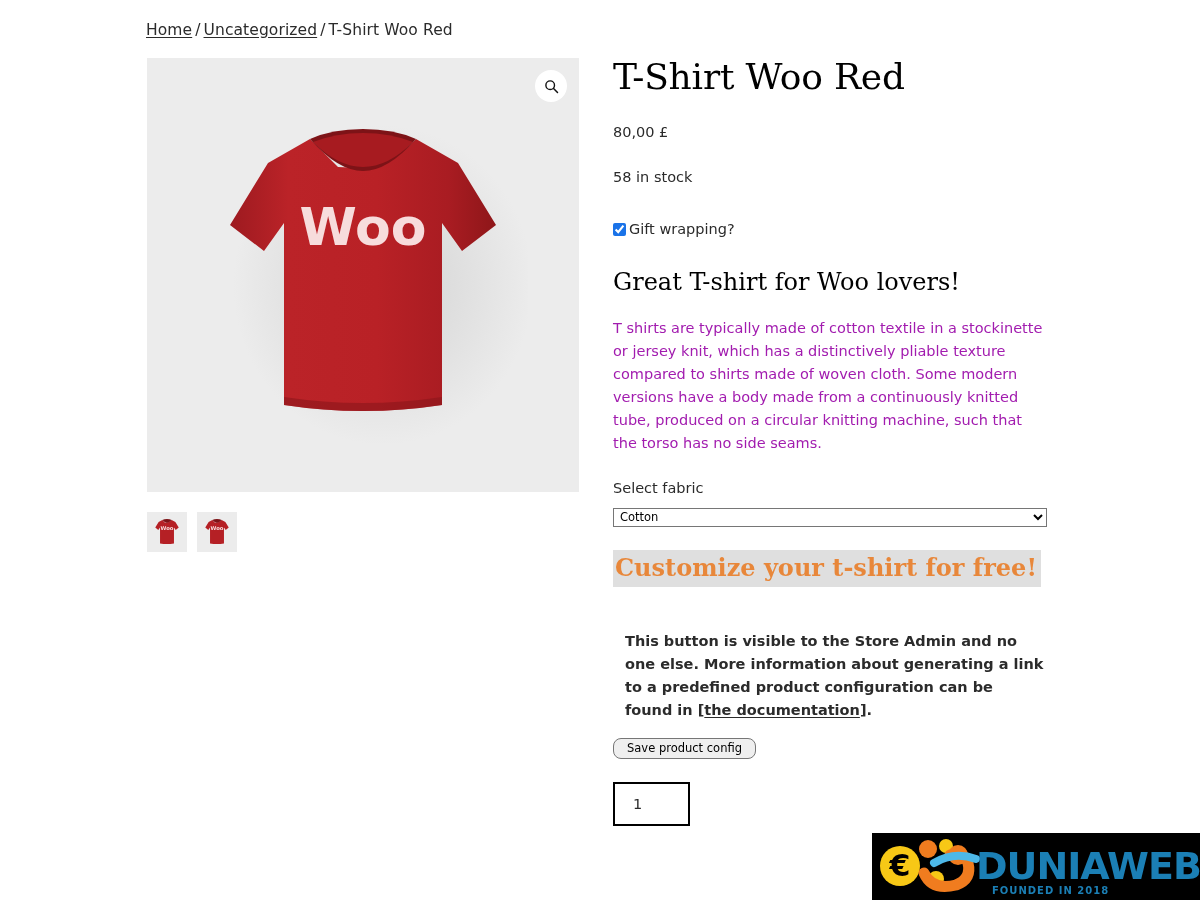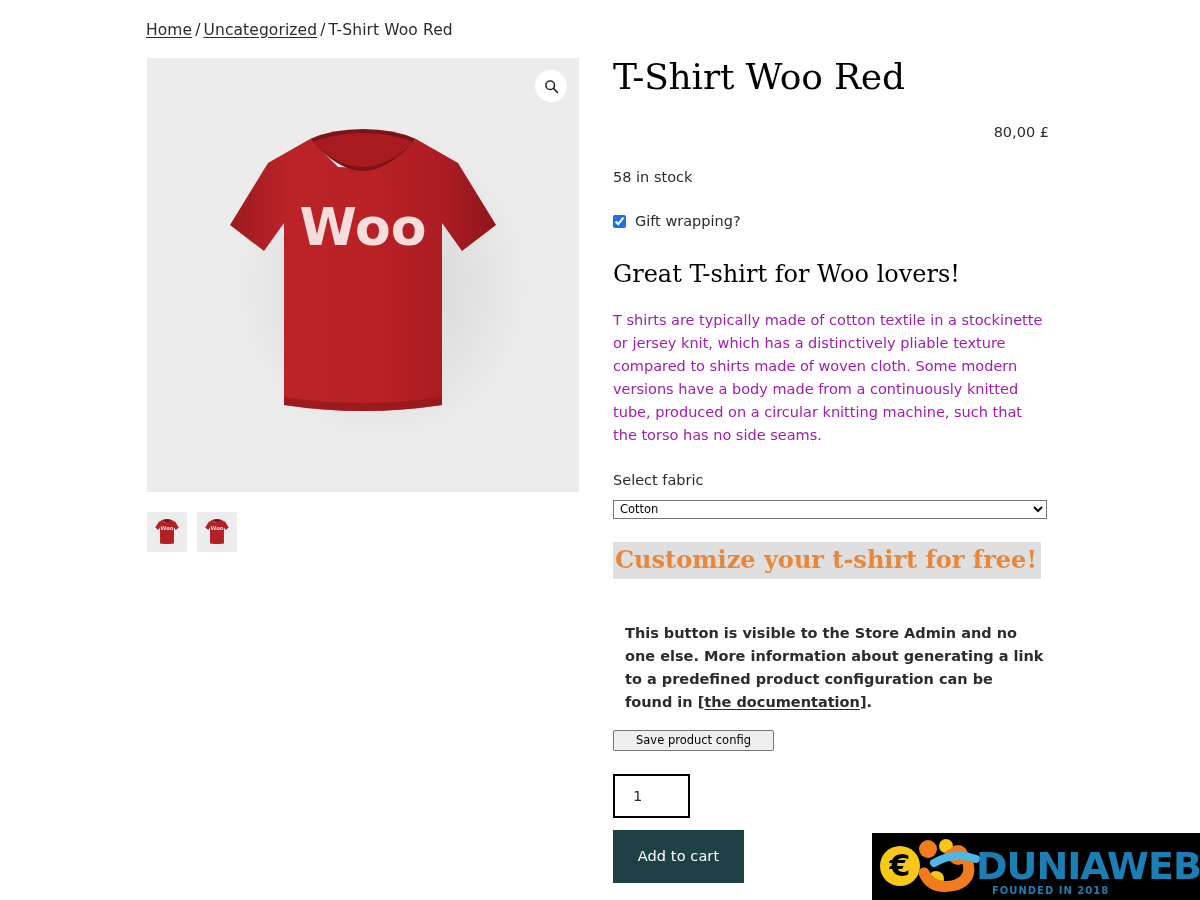--- a/index.html
+++ b/index.html
@@ -77,31 +77,30 @@
     font-weight: 400;
     color: #000000;
     margin: 0;
     line-height: 1.2;
     letter-spacing: -0.2px;
   }
   .price {
     font-size: 14.5px;
     color: #2b2b2b;
     margin-top: 26px;
-    text-align: right;
   }
   .stock {
     font-size: 14.5px;
     color: #2b2b2b;
     margin-top: 29px;
   }
   .giftwrap-row {
     display: flex; align-items: center;
-    gap: 9px;
-    margin-top: 28px;
+    gap: 3px;
+    margin-top: 36px;
     font-size: 14.5px;
     color: #2b2b2b;
   }
   .giftwrap-row input[type=checkbox] {
     width: 13px; height: 13px; margin: 0;
     accent-color: #1a73e8;
     cursor: pointer;
   }
   .desc-heading {
     font-family: "DejaVu Serif", serif;
@@ -166,22 +165,22 @@
     text-underline-offset: 2px;
   }
   .save-config-btn {
     display: block;
     margin-top: 16px;
     font-family: "DejaVu Sans", sans-serif;
     font-size: 11.5px;
     color: #000;
     background: #efefef;
     border: 1px solid #767676;
-    border-radius: 2px;
-    padding: 2px 22px 3px;
+    border-radius: 8px;
+    padding: 2px 13px 3px;
     cursor: pointer;
   }
   .qty-wrap {
     margin-top: 23px;
     width: 77px; height: 44px;
     border: 2px solid #000000;
     background: #fff;
     display: flex; align-items: center;
   }
   .qty-input {
@@ -300,21 +299,20 @@
     <h2 class="customize-heading">Customize your t-shirt for free!</h2>
 
     <p class="admin-note"><span>This button is visible to the Store Admin and no one else. More information about generating a link to a predefined product configuration can be found in [</span><a href="#">the documentation</a><span>].</span></p>
 
     <button class="save-config-btn">Save product config</button>
 
     <div class="qty-wrap">
       <input type="number" class="qty-input" min="1" value="1" style="">
     </div>
 
-    <button class="add-to-cart">Add to cart</button>
 
     
 
     
   </div>
 
   <div class="watermark">
     <svg width="328" height="67" viewBox="0 0 328 67">
       <rect x="0" y="0" width="328" height="67" fill="#000000"></rect>
       <g>

